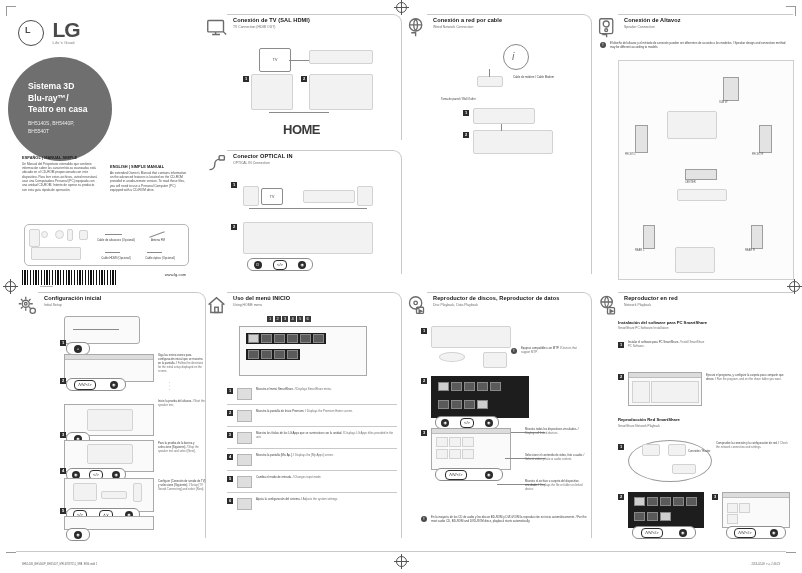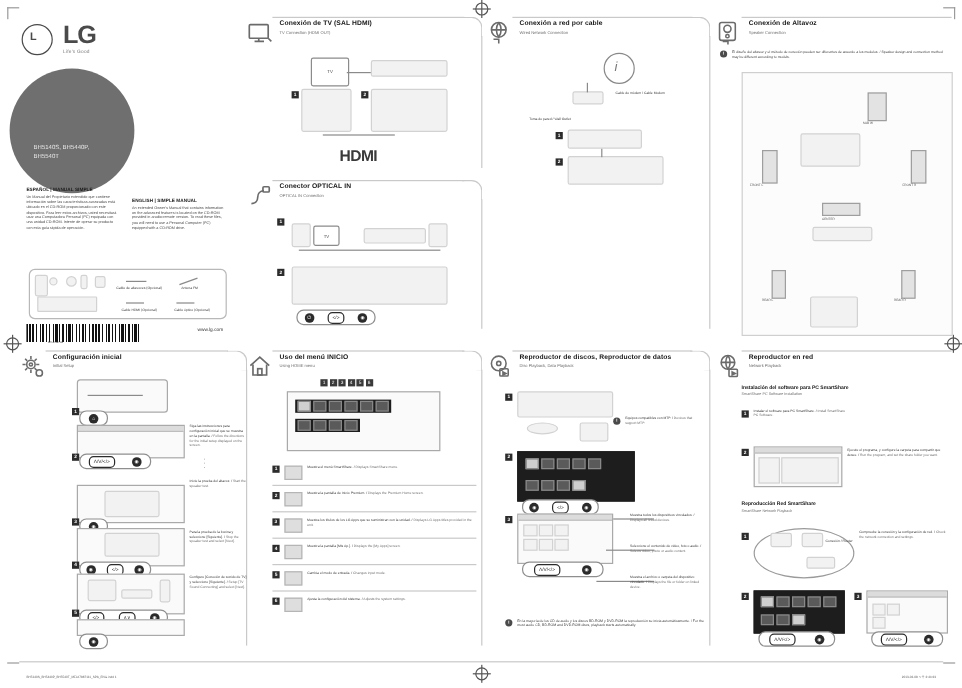--- a/index.html
+++ b/index.html
@@ -133,20 +133,25 @@
   <div class="panel" style="left:0;top:0;width:200px;height:290px;">
     <div class="logo">
       <span class="mark"><i>L</i></span>
       <span class="wordmark">
         <b>LG</b>
         <s>Life's Good</s>
       </span>
     </div>
 
     <div class="blob">
+      <div class="t1">
+        <div>Sistema 3D</div>
+        <div>Blu-ray™/</div>
+        <div>Teatro en casa</div>
+      </div>
       <div class="t2">
         <div>BH5140S, BH5440P,</div>
         <div>BH5540T</div>
       </div>
     </div>
 
     <div style="position:absolute;left:22px;top:155px;width:78px;">
       <div class="blkttl">ESPAÑOL | MANUAL SIMPLE</div>
       <div class="blktxt">Un Manual del Propietario extendido que contiene información sobre las características avanzadas está ubicado en el CD-ROM proporcionado con este dispositivo. Para leer estos archivos, usted necesitará usar una Computadora Personal (PC) equipada con una unidad CD-ROM.
 Intente de operar su producto con esta guía rápida de operación.</div>
@@ -200,21 +205,21 @@
     <div class="fig r" style="left:104px;top:36px;width:62px;height:12px;"></div>
     <div class="wire" style="left:84px;top:46px;width:20px;height:.7px;"></div>
 
     <div class="stepnum" style="left:38px;top:62px;">1</div>
     <div class="fig r" style="left:46px;top:60px;width:40px;height:34px;"></div>
     <div class="stepnum" style="left:96px;top:62px;">2</div>
     <div class="fig r" style="left:104px;top:60px;width:62px;height:34px;"></div>
     <div class="wire" style="left:64px;top:98px;width:60px;height:.7px;"></div>
 
     <div class="hdmi" style="left:78px;top:108px;">
-      <span>HDMI</span>
+      <span>HOME</span>
     </div>
   </div>
 
   <div class="panel" style="left:205px;top:150px;width:197px;height:130px;">
     <div class="corner" style="right:0;top:0;"></div>
     <div class="hrule" style="left:22px;top:0;width:160px;"></div>
     <div class="vrule" style="right:0;top:16px;height:108px;"></div>
     <div class="sec-head" style="position:absolute;left:0;top:2px;">
       <div class="sec-ico">
         <svg viewBox="0 0 24 24" fill="none" stroke="currentColor" stroke-width="1.6">

